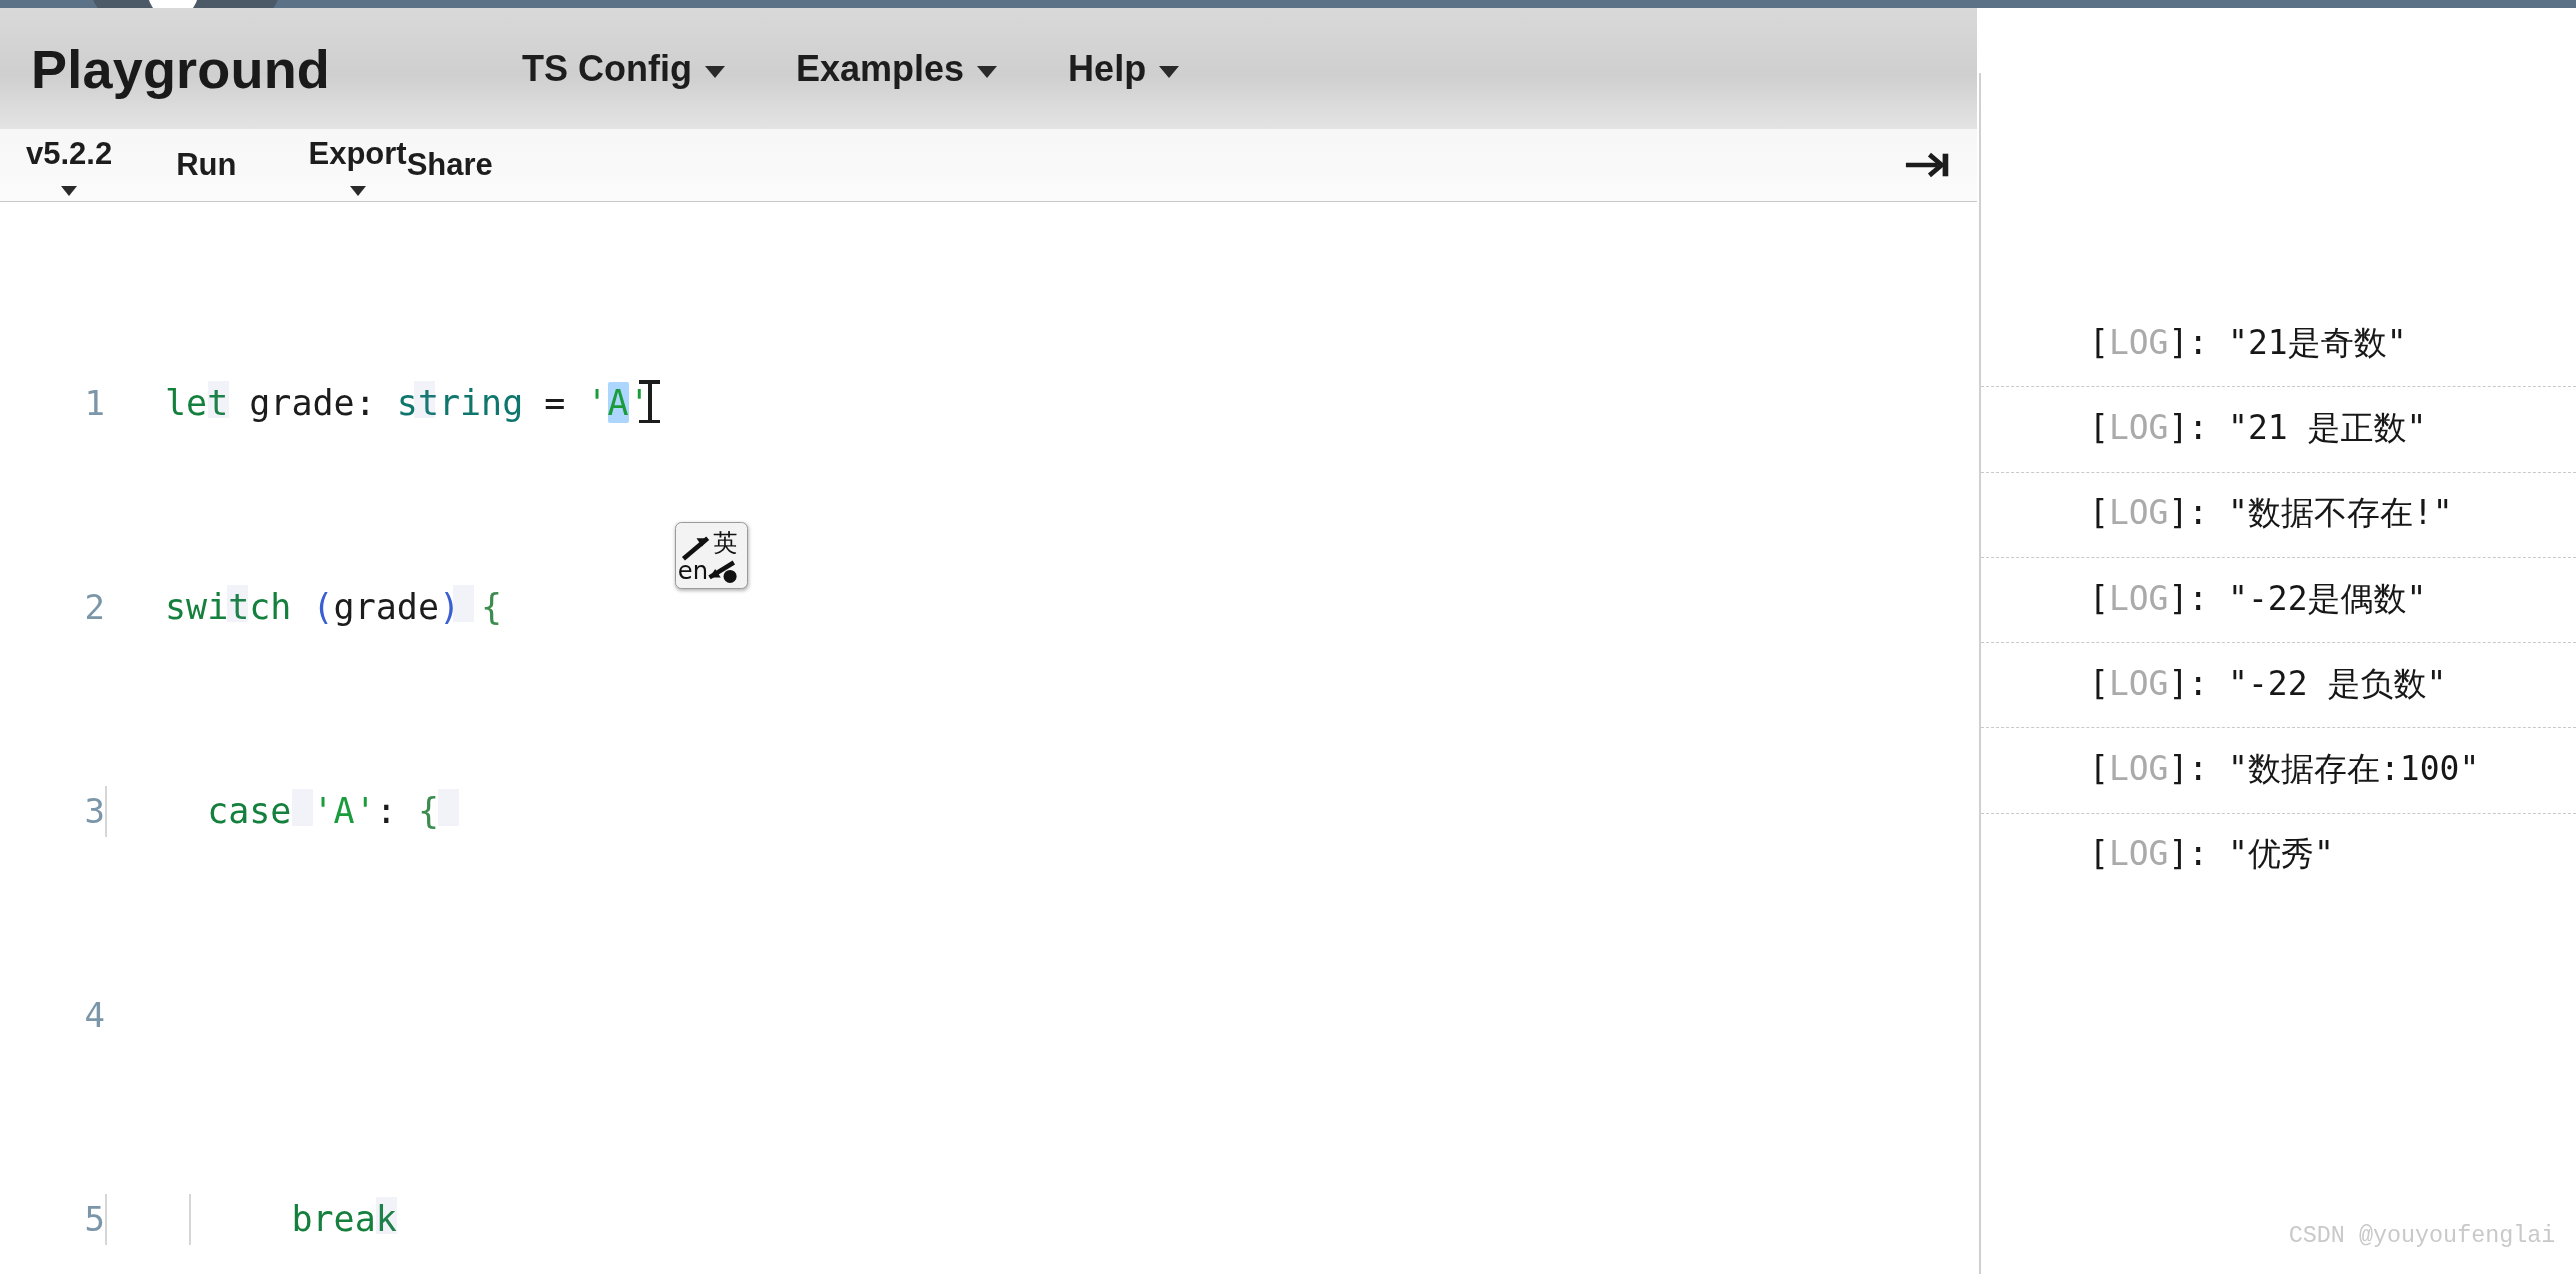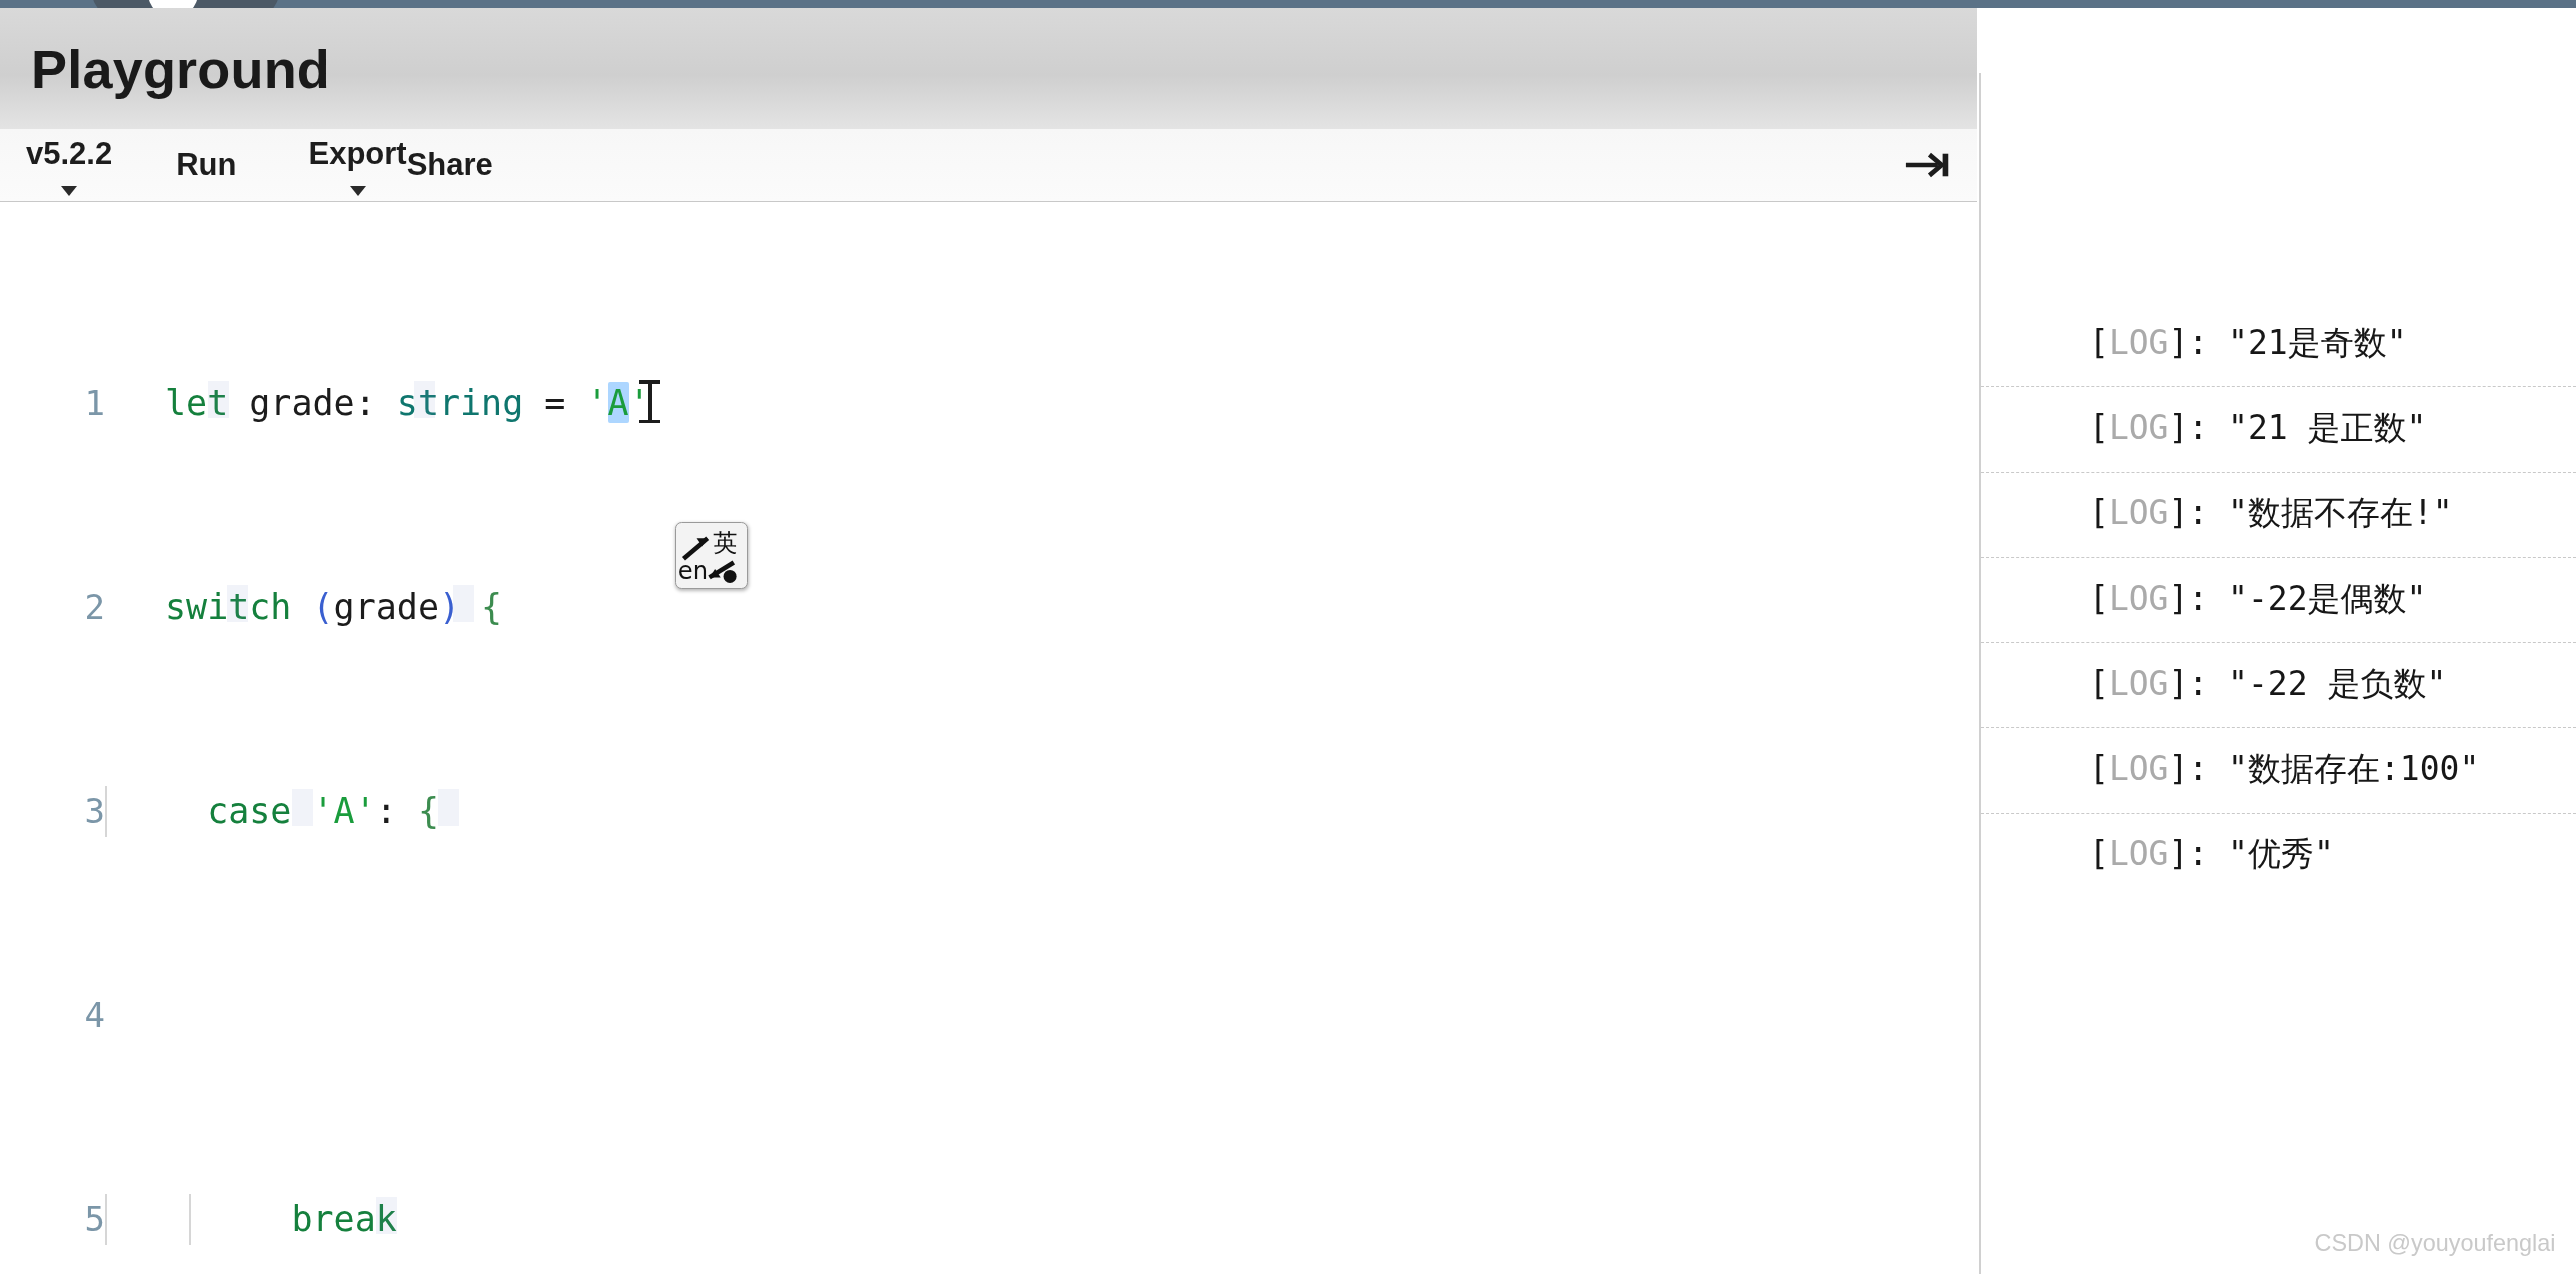--- a/index.html
+++ b/index.html
@@ -177,36 +177,50 @@
     color: #171717;
     padding: 18.7px 0 20.6px 108px;
     border-bottom: 1.9px dashed #c9c9c9;
     white-space: nowrap;
   }
   .log-row:last-child { border-bottom: none; }
   .log-tag-b { color: #171717; }
   .log-tag-w { color: #aaaaaa; }
 
   .watermark {
-    position: absolute; right: 20.6px; bottom: 17px;
+    position: absolute; right: 20.6px; bottom: 25px;
     font-size: 23.4px; color: #c9c9c9;
-    font-family: Liberation Sans, sans-serif;
+    font-family: Liberation Mono, monospace;
   }
 </style>
 </head>
 <body>
 
 <div id="app">
 
   <div class="chrome-strip"></div>
   <div class="chrome-tab"></div>
   <div class="chrome-tab-dot"></div>
 
   <div class="header">
     <div class="brand">Playground</div>
+    <div class="nav">
+      <div class="nav-item">
+        <span>TS Config</span>
+        <span class="caret"></span>
+      </div>
+      <div class="nav-item">
+        <span>Examples</span>
+        <span class="caret"></span>
+      </div>
+      <div class="nav-item">
+        <span>Help</span>
+        <span class="caret"></span>
+      </div>
+    </div>
   </div>
 
   <div class="subbar">
     <div class="sub-item" style="margin-left:26px">
       <span>v5.2.2</span>
       <span class="sub-caret"></span>
     </div>
     <div class="sub-item" style="margin-left:64px">
       <span>Run</span>
     </div>

